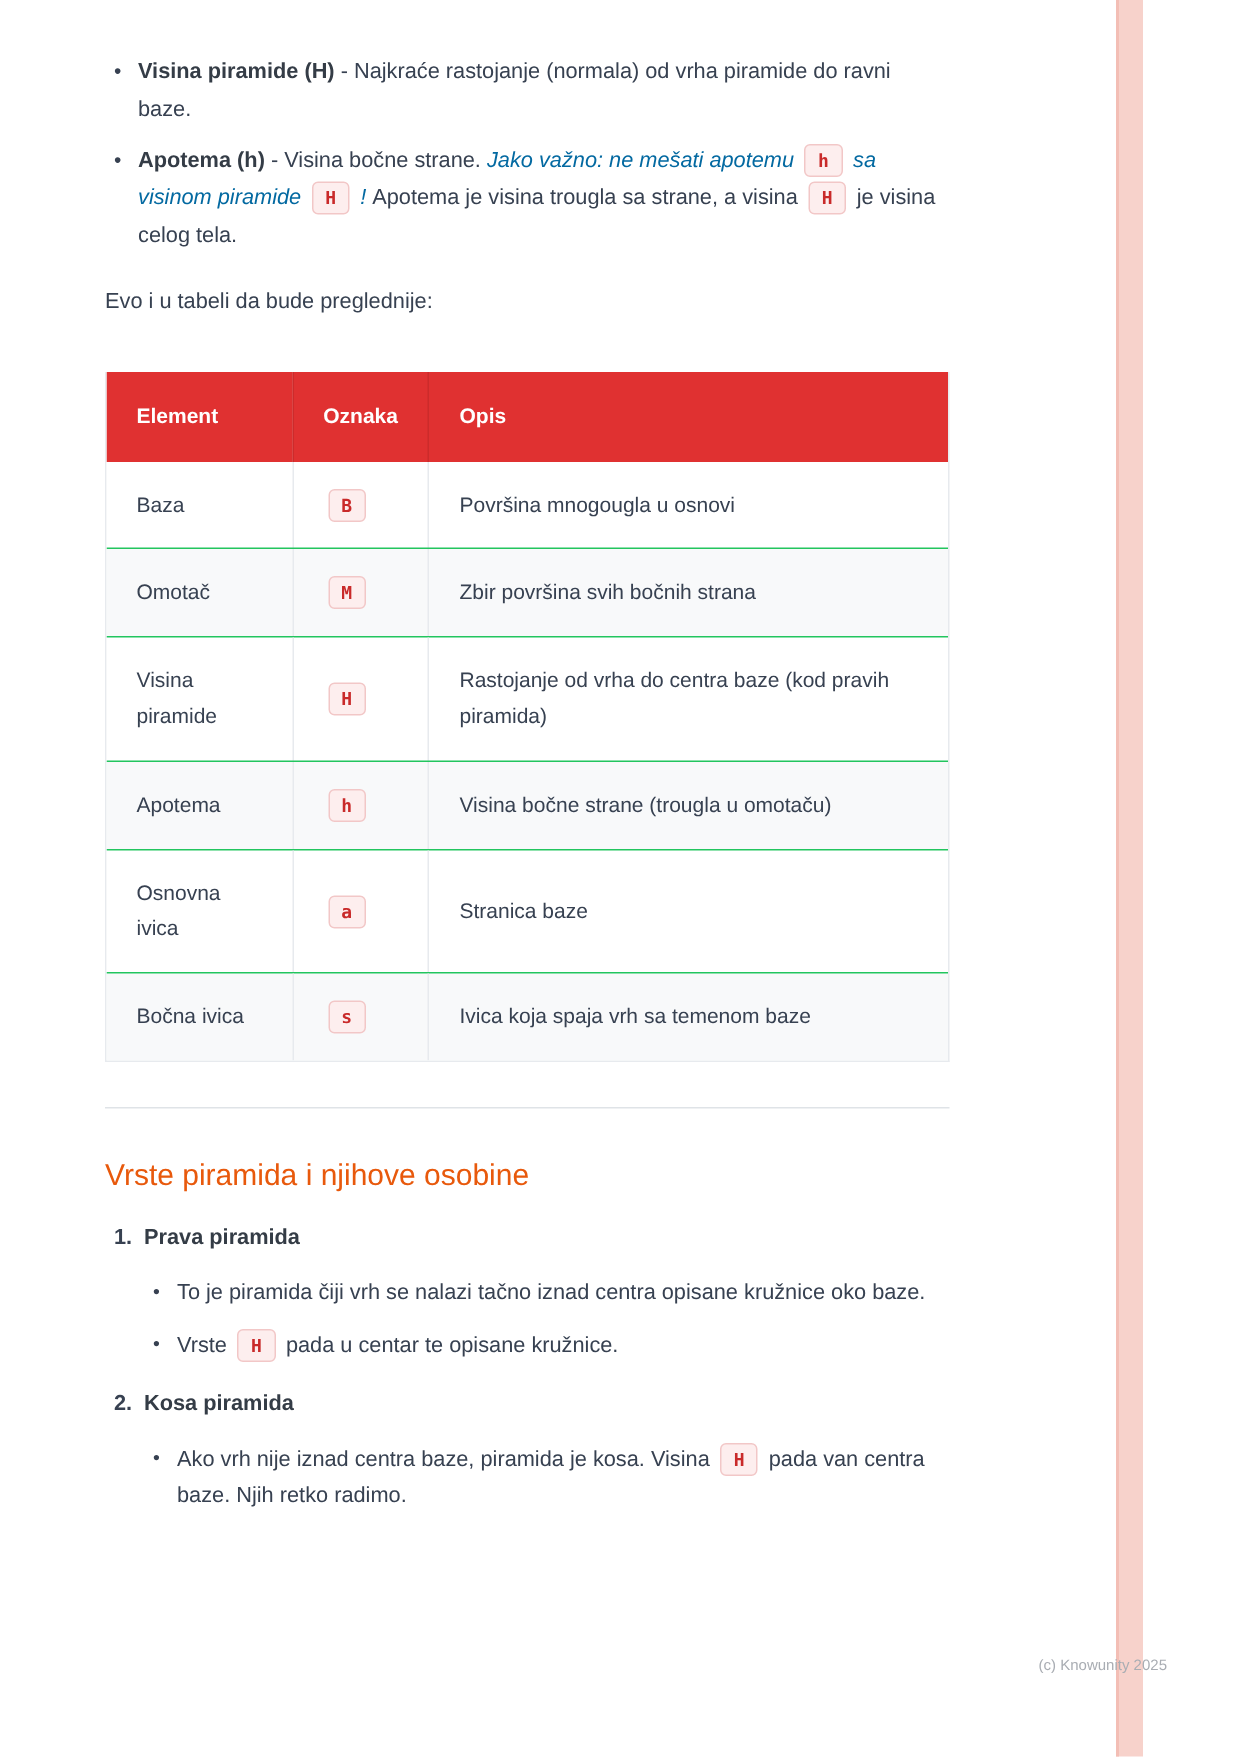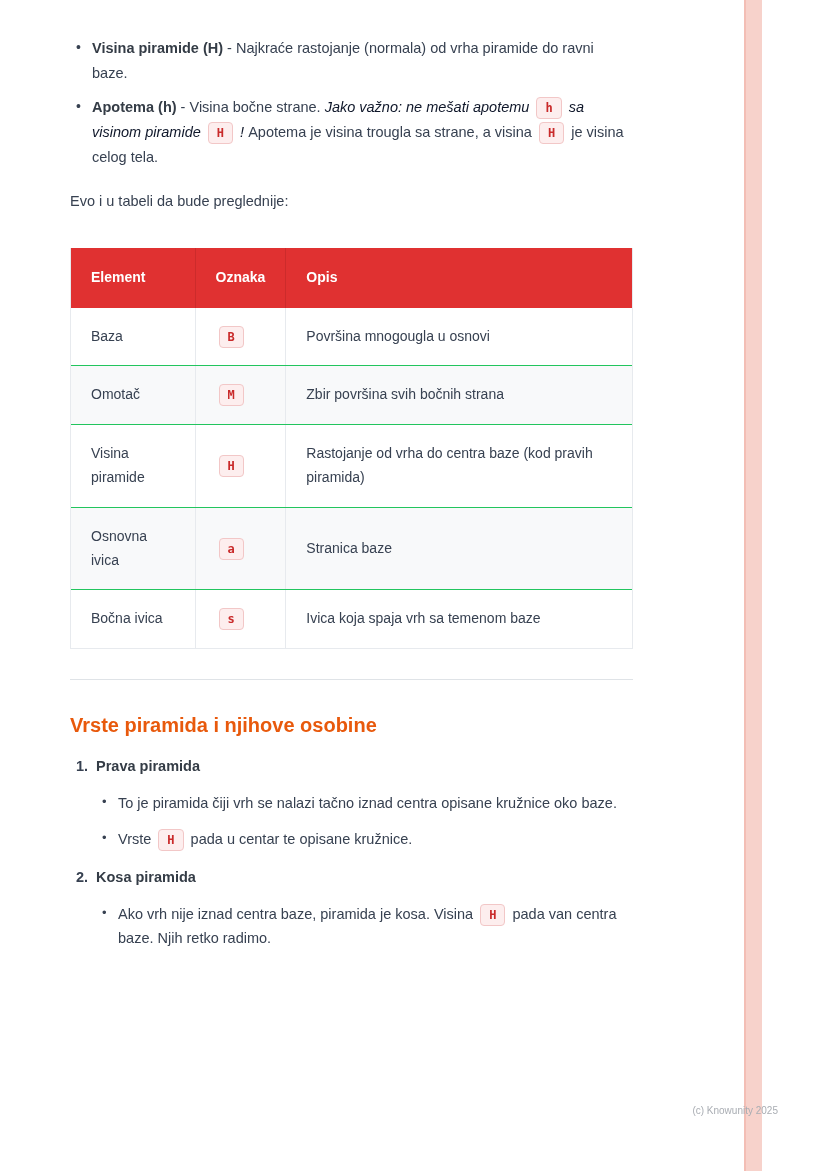--- a/index.html
+++ b/index.html
@@ -48,21 +48,21 @@
   }
   ul.intro-list > li::before {
     content: "•";
     position: absolute;
     left: 6px;
     top: 0;
     color: #374151;
     font-size: 14px;
   }
   strong { font-weight: bold; color: #343c46; }
-  em { font-style: italic; color: #0f172a; }
+  em { font-style: italic; color: #0369a1; }
   .code-badge {
     display: inline-block;
     padding: 1px 8px;
     margin: 0 3px;
     background: #fdeeee;
     border: 1px solid #f2c7c7;
     border-radius: 4px;
     font-family: "DejaVu Sans Mono", monospace;
     font-weight: bold;
     font-size: 12px;
@@ -110,21 +110,21 @@
   .divider {
     margin-top: 30px;
     border: none;
     border-top: 1px solid #dfe3e7;
     height: 0;
   }
   .section-heading {
     margin-top: 32px;
     color: #e8590c;
     font-size: 20px;
-    font-weight: bold;
+    font-weight: normal;
     line-height: 1.3;
   }
   .section-intro { margin-top: 18px; }
 
   .num-list { margin-top: 16px; }
   .num-item { margin-top: 14px; }
   .num-item-head {
     display: flex;
     padding-left: 6px;
   }
@@ -186,20 +186,25 @@
           </tr>
           <tr>
             <td>Omotač</td>
             <td><span class="code-badge">M</span></td>
             <td>Zbir površina svih bočnih strana</td>
           </tr>
           <tr>
             <td>Visina piramide</td>
             <td><span class="code-badge">H</span></td>
             <td>Rastojanje od vrha do centra baze (kod pravih piramida)</td>
+          </tr>
+          <tr>
+            <td>Apotema</td>
+            <td><span class="code-badge">h</span></td>
+            <td>Visina bočne strane (trougla u omotaču)</td>
           </tr>
           <tr>
             <td>Osnovna ivica</td>
             <td><span class="code-badge">a</span></td>
             <td>Stranica baze</td>
           </tr>
           <tr>
             <td>Bočna ivica</td>
             <td><span class="code-badge">s</span></td>
             <td>Ivica koja spaja vrh sa temenom baze</td>

